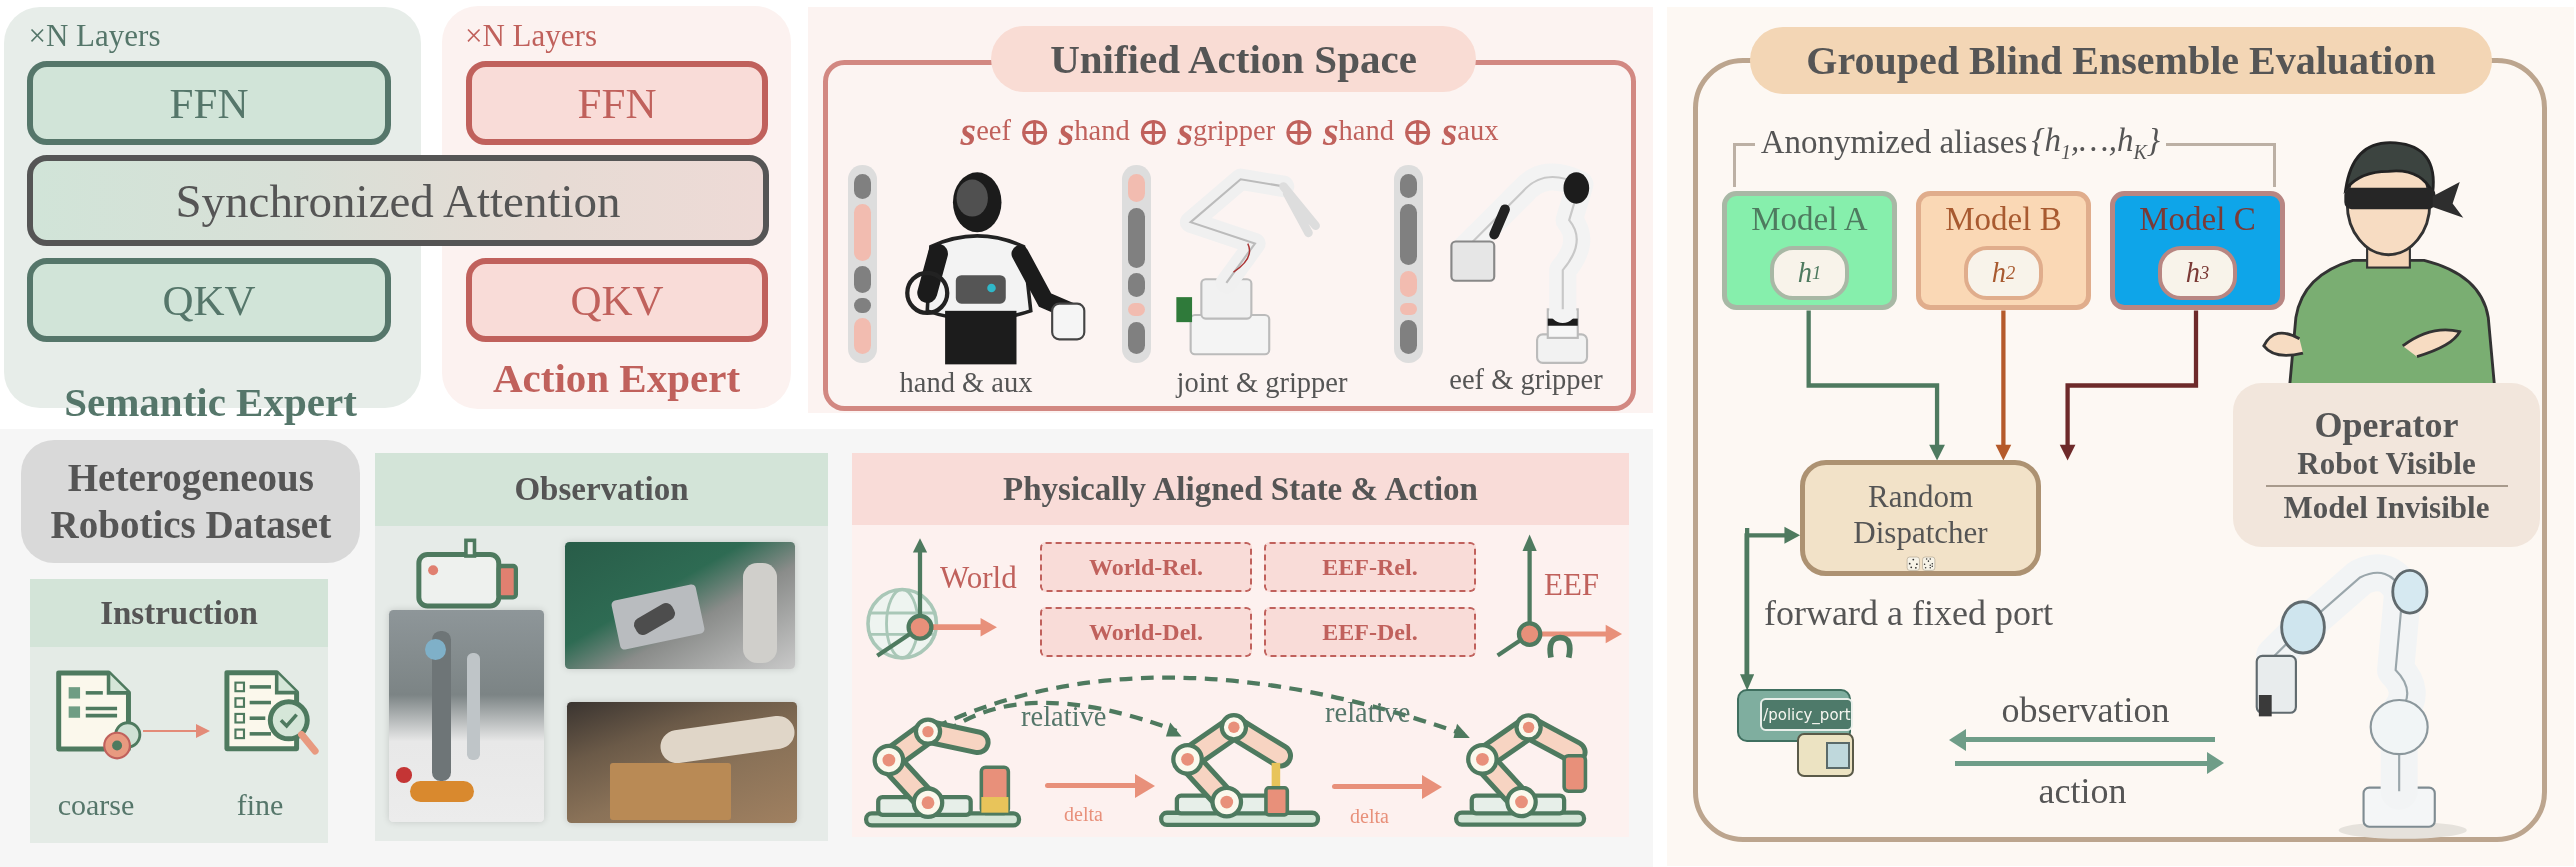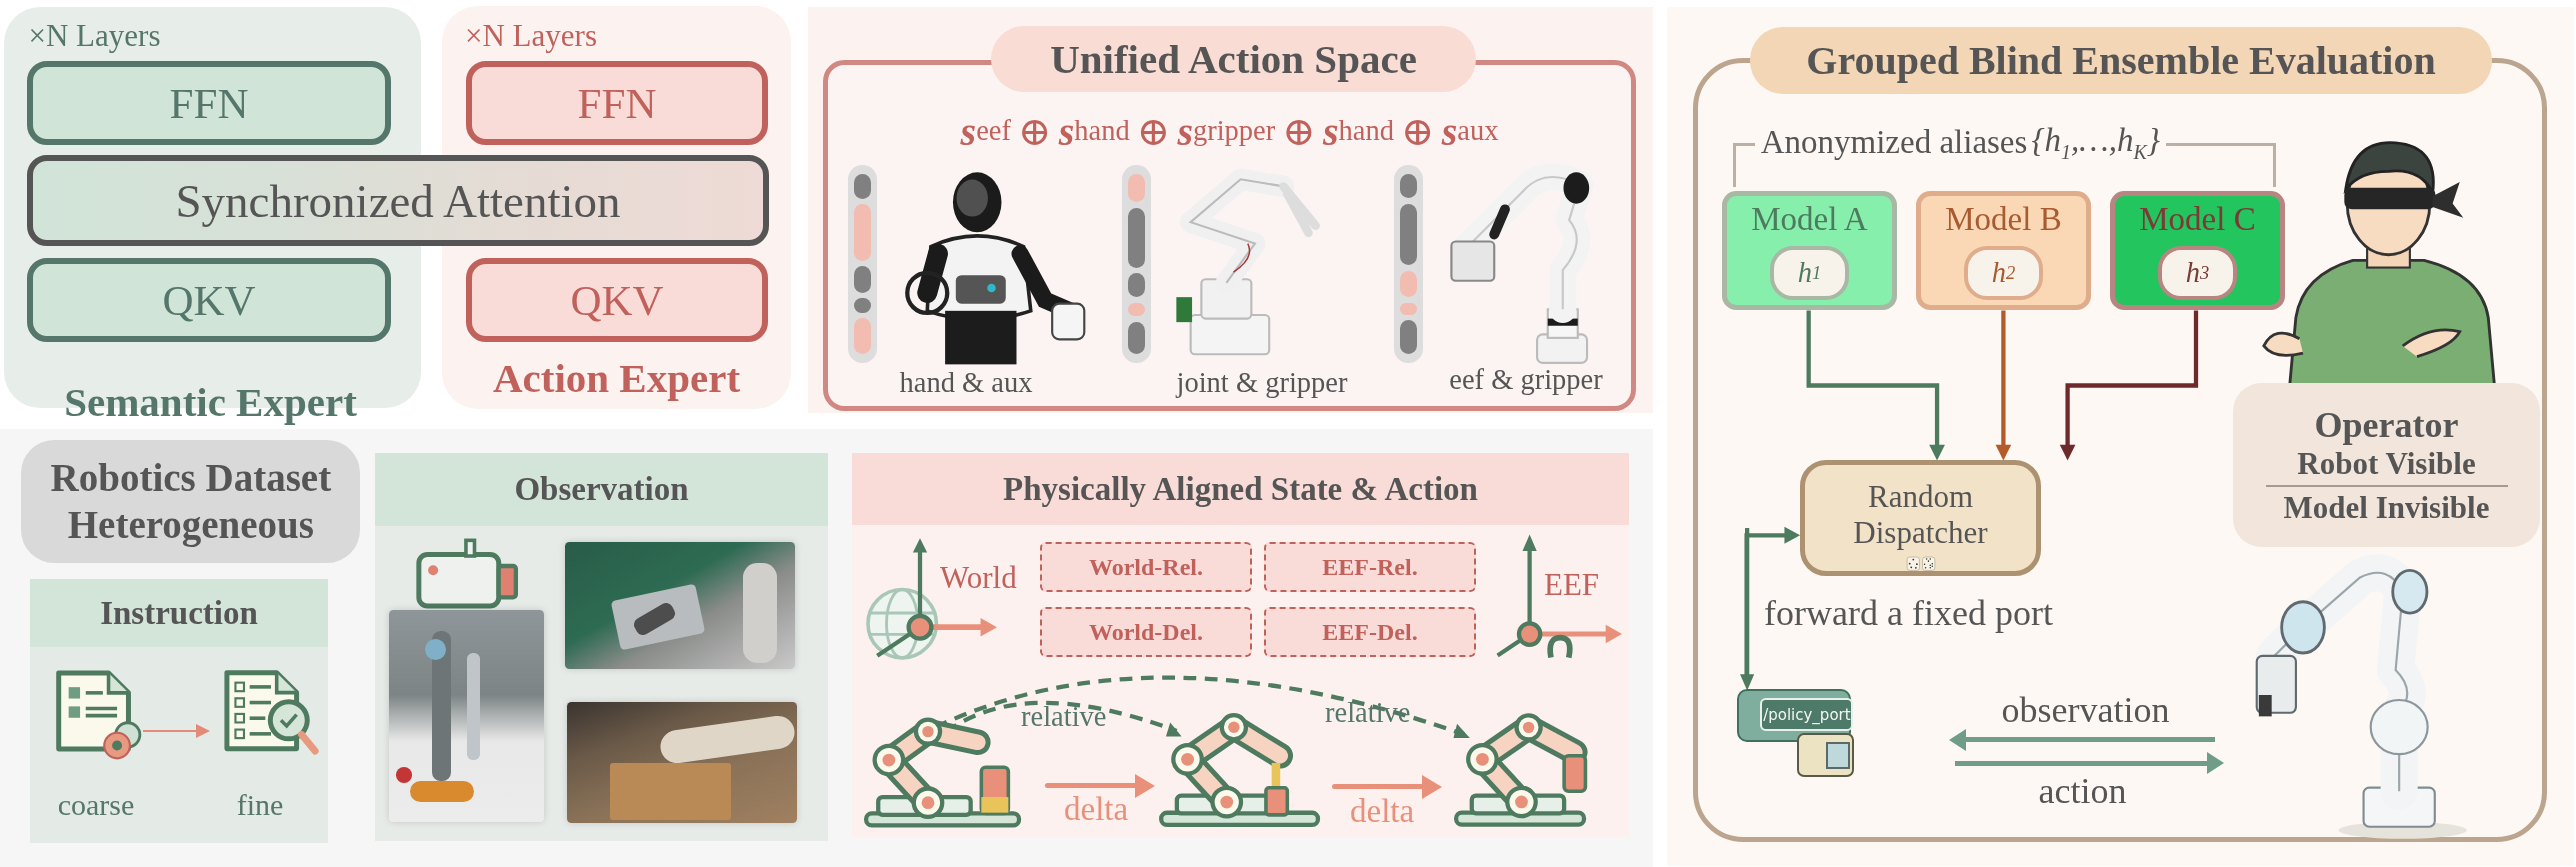--- a/index.html
+++ b/index.html
@@ -48,30 +48,30 @@
 
   #obs-panel { left: 375px; top: 453px; width: 453px; height: 388px; background: #e6ebe8; }
   #obs-head { left: 375px; top: 453px; width: 453px; height: 73px; background: #d3e4d8; font-size: 33px; font-weight: bold; color: #555; }
   .photo { border-radius: 4.3px; box-shadow: 0 0 7.1px rgba(0,0,0,0.15); }
 
   #pa-panel { left: 852px; top: 453px; width: 777px; height: 384px; background: #fdf1ef; }
   #pa-head { left: 852px; top: 453px; width: 777px; height: 72px; background: #f9dcd8; font-size: 33px; font-weight: bold; color: #555; }
   .dash-box { border: 2.9px dashed #c0615c; border-radius: 5.7px; background: #f9dcd8; color: #c0615c; font-size: 24px; font-weight: bold; }
   .frame-lbl { font-size: 31px; color: #c0615c; }
   .rel-lbl { font-size: 28.5px; color: #55766a; }
-  .delta-lbl { font-size: 33px; color: #e8907a; }
+  .delta-lbl { font-size: 20px; color: #e8907a; margin-top: 12px; }
 
   
   #gbe-panel { left: 1667px; top: 7.1px; width: 907px; height: 859px; background: #fdf8f3; }
   #gbe-frame { left: 1693px; top: 58px; width: 854px; height: 784px; border: 5px solid #bca58e; border-radius: 50px; }
   #gbe-chip { left: 1750px; top: 27px; width: 742px; height: 67px; background: #f3d6b5; border-radius: 33px; font-size: 40px; font-weight: bold; color: #555; }
   .model-box { border-radius: 14.3px; font-size: 33px; flex-direction: column; gap: 8.6px; }
   .model-a { background: #86efac; border: 5px solid #a8b8a5; color: #4e7a5f; }
   .model-b { background: #fad8b5; border: 5px solid #e0ad8c; color: #a85a30; }
-  .model-c { background: #22c55e; border: 5px solid #b88682; color: #7b3a36; }
+  .model-c { background: #0ea5e9; border: 5px solid #b88682; color: #7b3a36; }
   .alias-pill { width: 71px; height: 46px; border-radius: 23px; background: #f8f3ea; font-style: italic; font-size: 28.5px; }
   .alias-pill.a { border: 4.3px solid #a8b8a5; } .alias-pill.b { border: 4.3px solid #e0ad8c; } .alias-pill.c { border: 4.3px solid #b88682; }
   .alias-pill sub { font-size: 18.5px; }
   #dispatcher { left: 1800px; top: 460px; width: 241px; height: 116px; background: #f2e2c8; border: 5px solid #ad9272; border-radius: 26px; font-size: 31px; color: #555; flex-direction: column; justify-content: flex-start; padding-top: 14.3px; }
   #fwd-lbl { left: 1764px; top: 588px; width: 399px; height: 50px; font-size: 36px; color: #555; justify-content: flex-start; }
   #operator-box { left: 2233px; top: 383px; width: 307px; height: 164px; background: #f2e6dc; border-radius: 28.5px; flex-direction: column; }
   #operator-box .title { font-size: 36px; font-weight: bold; color: #555; }
   #operator-box .line { font-size: 31px; font-weight: bold; color: #555; text-align: right; }
   #operator-box hr { width: 242px; border: none; border-top: 2.9px solid #a89a8c; margin: 2.9px 0; }
   .io-lbl { font-size: 36px; color: #555; }
@@ -171,22 +171,22 @@
   <path d="M176 205 L176 150 Q210 110 185 80 L200 30 Q150 5 120 40 L70 90 L40 120" stroke="#c8c8c8" stroke-width="3" fill="none"></path>
   <ellipse cx="195" cy="35" rx="18" ry="22" fill="#1c1c1c"></ellipse>
   <path d="M95 65 L80 100" stroke="#222" stroke-width="14" stroke-linecap="round"></path>
   <rect x="20" y="110" width="60" height="55" rx="6" fill="#e6e6e6" stroke="#888" stroke-width="3"></rect>
 </svg>
 <div class="abs center robot-cap serif" style="left:1426px;top:362px;width:200px;height:36px;">eef &amp; gripper</div>
 
 <div class="abs" id="bottom-band"></div>
 
 <div class="abs center serif" id="dataset-chip" style="flex-direction:column;">
+  <div>Heterogeneous</div>
   <div>Robotics Dataset</div>
-  <div>Heterogeneous</div>
 </div>
 
 <div class="abs" id="instr-panel"></div>
 <div class="abs center serif" id="instr-head">Instruction</div>
 
 <svg class="abs" style="left:53px;top:667px;" width="89" height="93" viewBox="0 0 125 130">
   <path d="M8 8 L78 8 L106 36 L106 115 L8 115 Z" fill="#fbf8ec" stroke="#4e7a5f" stroke-width="7" stroke-linejoin="round"></path>
   <path d="M78 8 L78 36 L106 36" fill="#d5e6d8" stroke="#4e7a5f" stroke-width="5"></path>
   <rect x="22" y="28" width="16" height="16" fill="#6f9d84"></rect>
   <line x1="46" y1="36" x2="70" y2="36" stroke="#4e7a5f" stroke-width="5"></line>

